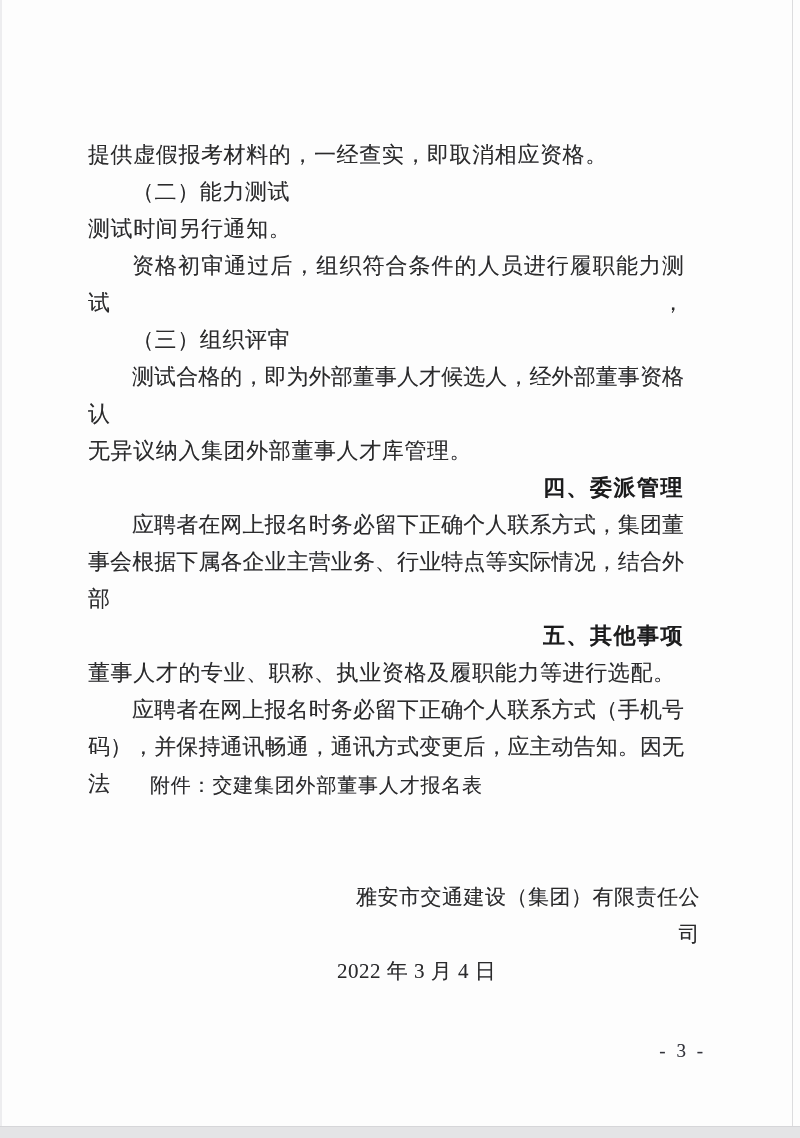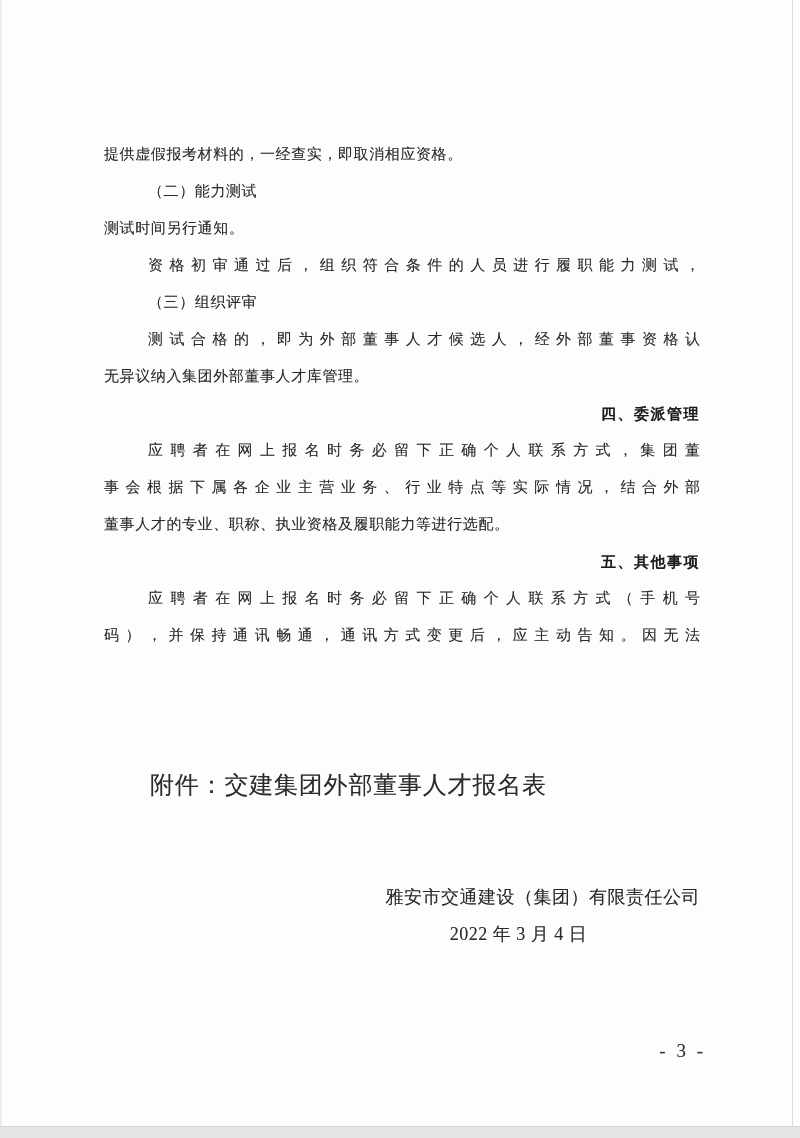--- a/index.html
+++ b/index.html
@@ -12,23 +12,23 @@
     width: 800px;
     height: 1138px;
     background: #fdfdfd;
     overflow: hidden;
     font-family: "Liberation Serif", "DejaVu Serif", serif;
     color: #2b2b2b;
   }
   .doc-body {
     position: absolute;
     top: 136px;
-    left: 104px;
+    left: 88px;
     width: 596px;
-    font-size: 15px;
+    font-size: 22px;
     line-height: 37px;
   }
   .ln {
     letter-spacing: 0.6px;
     text-shadow: 0 0 0.6px rgba(40, 40, 70, 0.35);
     white-space: nowrap;
   }
   .ind { text-indent: 44px; }
   .just {
     white-space: normal;
@@ -41,41 +41,40 @@
     font-weight: bold;
     color: #1c1c1c;
     letter-spacing: 1.5px;
     text-align: right;
   }
   .attachment {
     position: absolute;
     top: 767px;
     left: 104px;
     width: 596px;
-    font-size: 24px;
+    font-size: 20px;
     line-height: 37px;
     text-indent: 46px;
     letter-spacing: 0.8px;
     text-shadow: 0 0 0.6px rgba(40, 40, 70, 0.35);
   }
   .signature {
     position: absolute;
     top: 879px;
     left: 337px;
     width: 363px;
-    font-size: 18px;
+    font-size: 21px;
     line-height: 37px;
     text-shadow: 0 0 0.6px rgba(40, 40, 70, 0.35);
   }
   .sig-company {
     text-align: right;
     letter-spacing: 0.5px;
   }
   .sig-date {
-    text-align: center;
     letter-spacing: 0.5px;
   }
   .page-number {
     position: absolute;
     top: 1040px;
     right: 94px;
     font-size: 19px;
     letter-spacing: 3px;
     color: #33343a;
     text-shadow: 0 0 0.6px rgba(40, 40, 70, 0.35);
@@ -109,22 +108,22 @@
     <div class="ln">提供虚假报考材料的，一经查实，即取消相应资格。</div>
     <div class="ln ind">（二）能力测试</div>
     <div class="ln">测试时间另行通知。</div>
     <div class="ln ind just">资格初审通过后，组织符合条件的人员进行履职能力测试，</div>
     <div class="ln ind">（三）组织评审</div>
     <div class="ln ind just">测试合格的，即为外部董事人才候选人，经外部董事资格认</div>
     <div class="ln">无异议纳入集团外部董事人才库管理。</div>
     <div class="ln ind head">四、委派管理</div>
     <div class="ln ind just">应聘者在网上报名时务必留下正确个人联系方式，集团董</div>
     <div class="ln just">事会根据下属各企业主营业务、行业特点等实际情况，结合外部</div>
+    <div class="ln ind head">五、其他事项</div>
     <div class="ln">董事人才的专业、职称、执业资格及履职能力等进行选配。</div>
-    <div class="ln ind head">五、其他事项</div>
     <div class="ln ind just">应聘者在网上报名时务必留下正确个人联系方式（手机号</div>
     <div class="ln just">码），并保持通讯畅通，通讯方式变更后，应主动告知。因无法</div>
   </div>
 
   <div class="attachment">附件：交建集团外部董事人才报名表</div>
 
   <div class="signature">
     <div class="sig-company">雅安市交通建设（集团）有限责任公司</div>
     <div class="sig-date">2022 年 3 月 4 日</div>
   </div>

